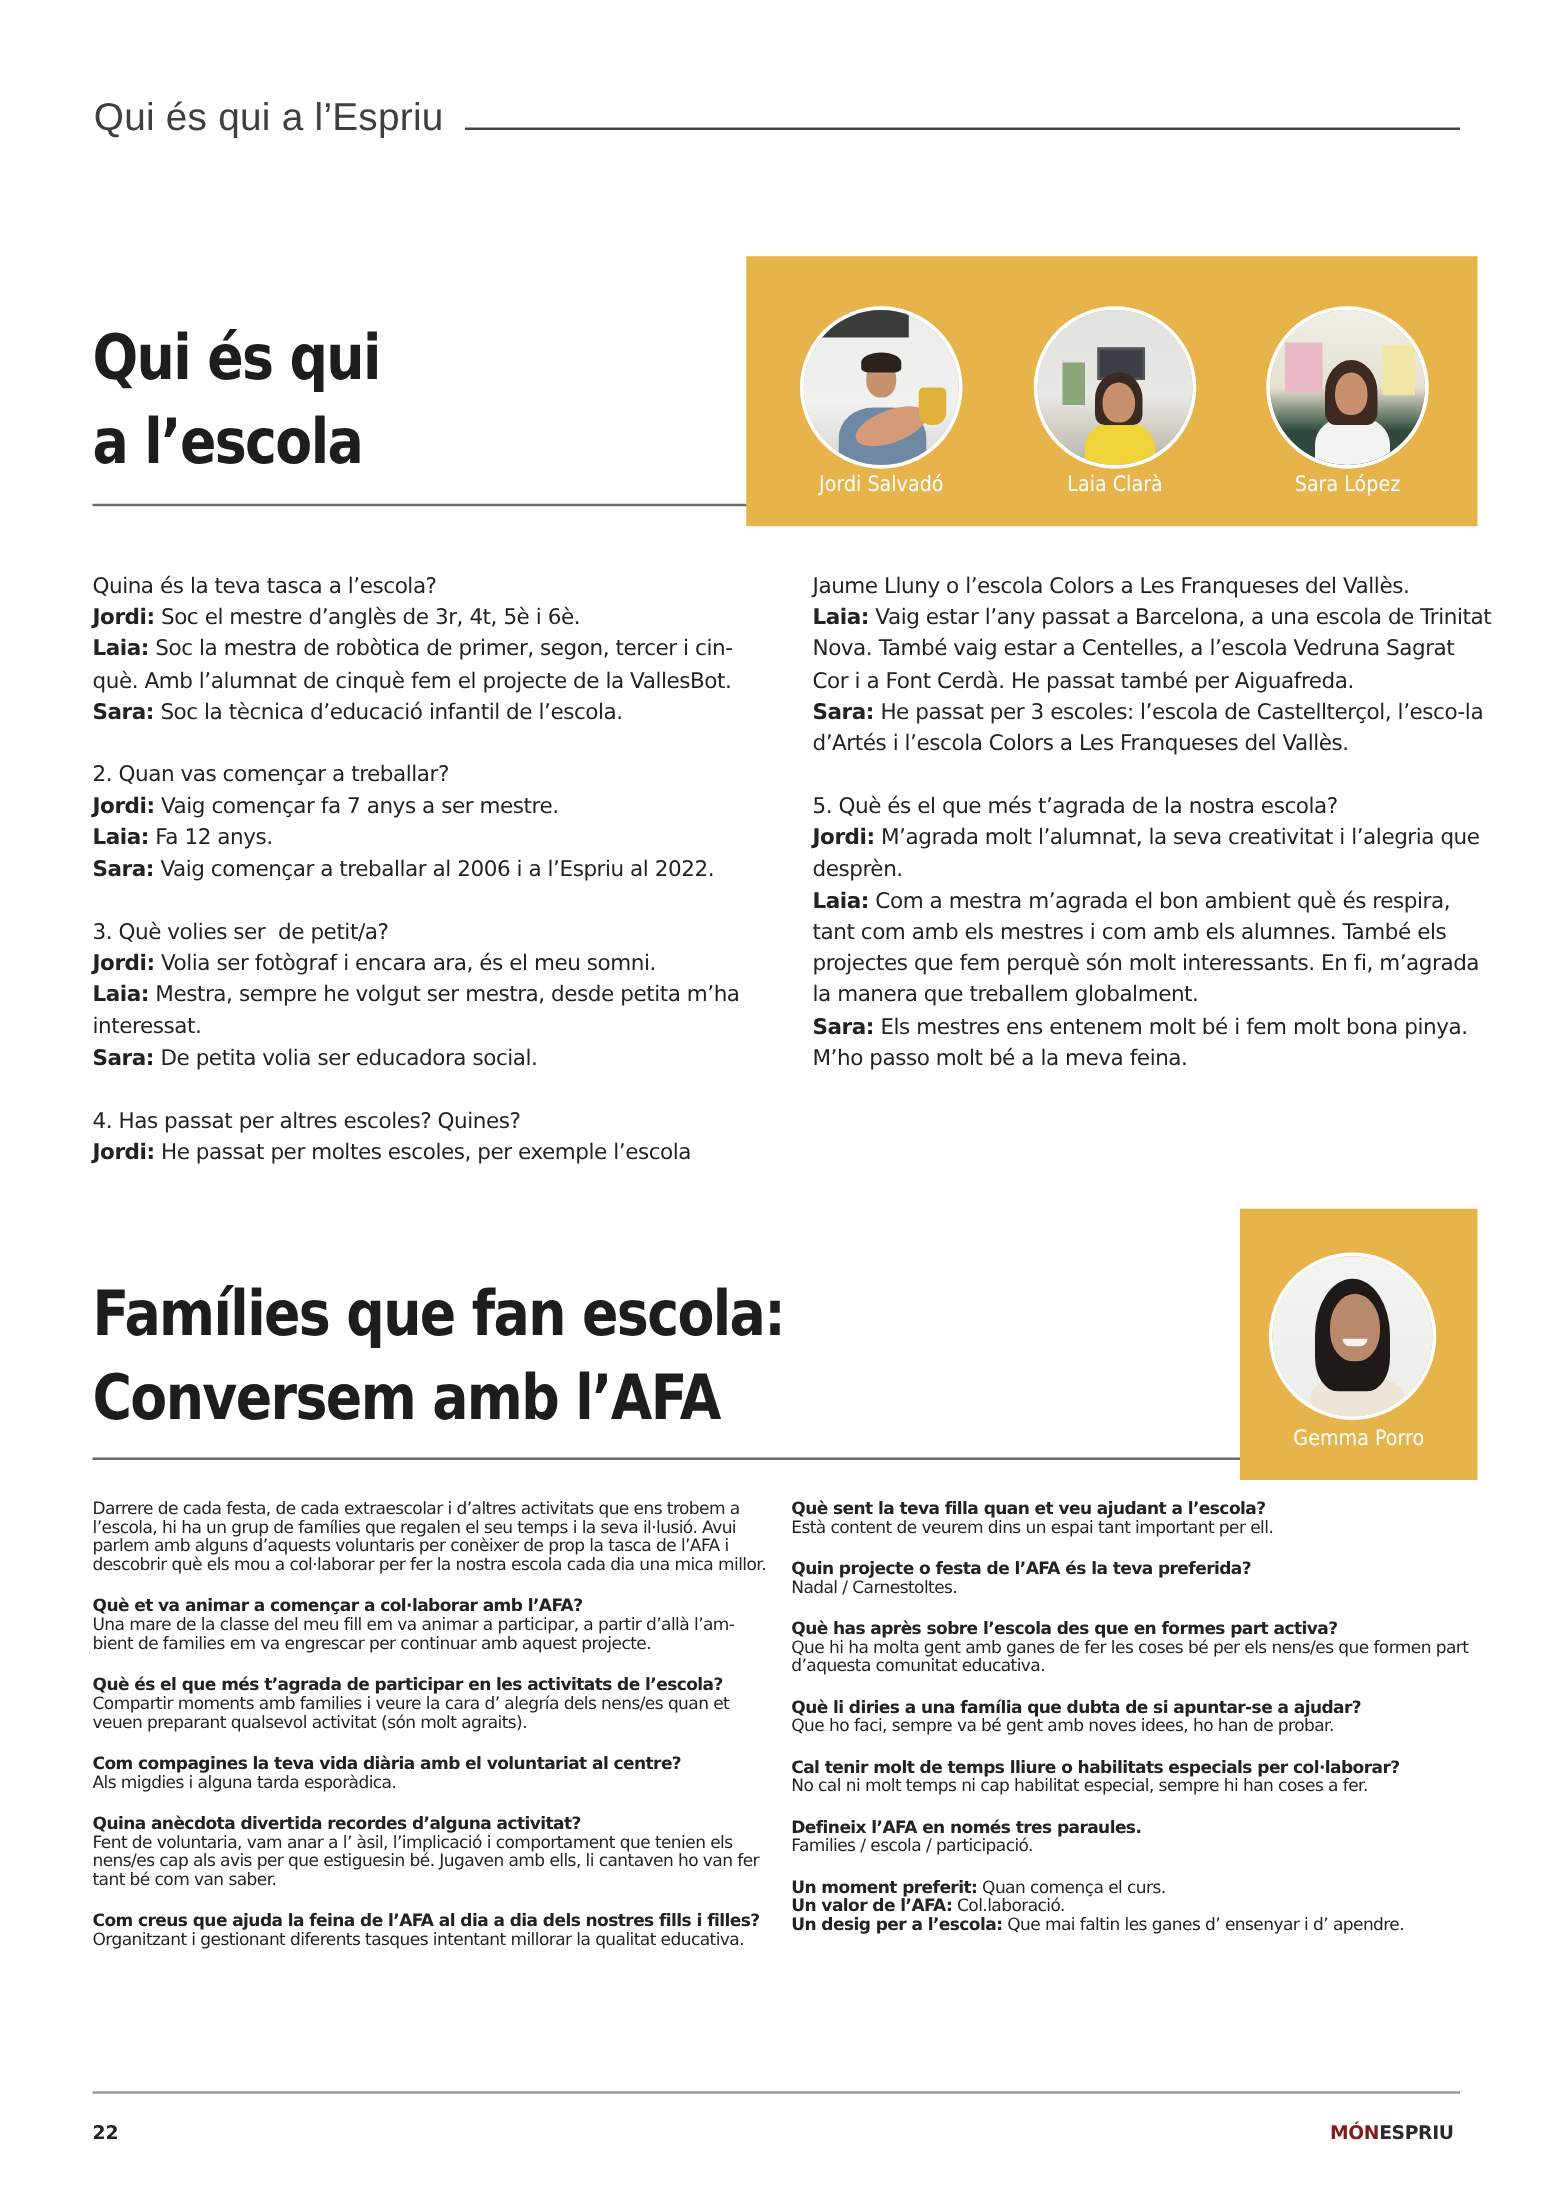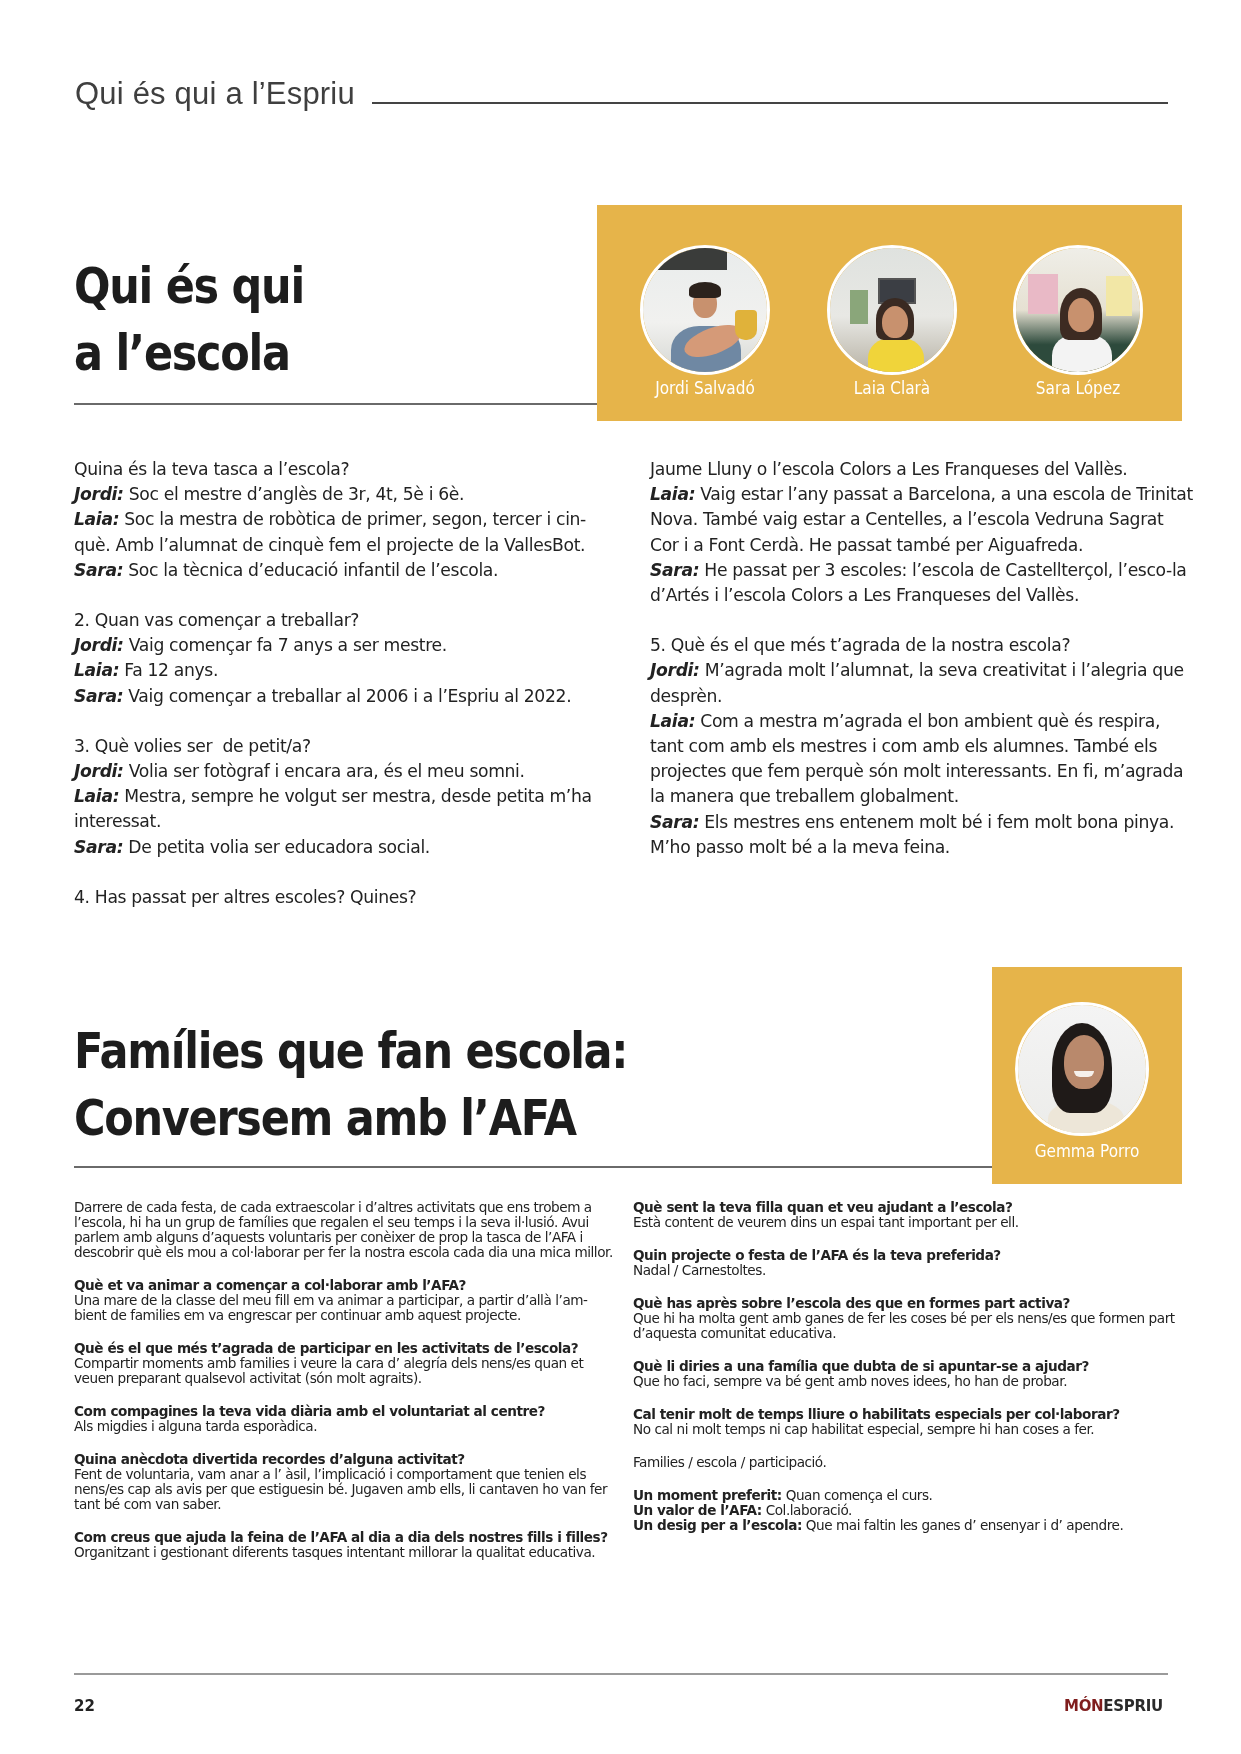--- a/index.html
+++ b/index.html
@@ -25,21 +25,21 @@
   .portrait .face { position: absolute; border-radius: 50% 50% 45% 45%; background: #c8916e; }
   .portrait .hair { position: absolute; border-radius: 50% 50% 20% 20%; }
   .portrait .body { position: absolute; border-radius: 40% 40% 0 0; }
 
   .person-name { position: absolute; font-family: "DejaVu Sans", sans-serif; font-size: 17px; color: #ffffff; text-align: center; white-space: nowrap; transform: scaleX(0.9); transform-origin: center; }
 
   .col { position: absolute; font-family: "DejaVu Sans", sans-serif; }
   .interview { font-size: 17.2px; line-height: 25.2px; letter-spacing: -0.35px; color: #222; }
   .interview .q { font-weight: normal; }
   .interview .gap { height: 25px; }
-  .interview b { font-weight: bold; font-style: italic; }
+  .interview b { font-weight: bold; }
   .col1 { left: 74px; top: 457px; width: 540px; }
   .col2 { left: 650px; top: 457px; width: 545px; }
 
   .afa { font-size: 13.6px; line-height: 15px; letter-spacing: -0.45px; color: #222; }
   .afa .q { font-weight: bold; }
   .afa .gap { height: 18px; }
   .afa b { font-weight: bold; }
   .col3 { left: 74px; top: 1200px; width: 540px; }
   .col4 { left: 633px; top: 1200px; width: 545px; }
 
@@ -103,20 +103,21 @@
   <div><b>Jordi:</b><span> Vaig començar fa 7 anys a ser mestre.</span></div>
   <div><b>Laia:</b><span> Fa 12 anys.</span></div>
   <div><b>Sara:</b><span> Vaig començar a treballar al 2006 i a l’Espriu al 2022.</span></div>
   <div class="gap"></div>
   <div class="q" style="white-space:pre;">3. Què volies ser  de petit/a?</div>
   <div><b>Jordi:</b><span> Volia ser fotògraf i encara ara, és el meu somni.</span></div>
   <div><b>Laia:</b><span> Mestra, sempre he volgut ser mestra, desde petita m’ha interessat.</span></div>
   <div><b>Sara:</b><span> De petita volia ser educadora social.</span></div>
   <div class="gap"></div>
   <div class="q">4. Has passat per altres escoles? Quines?</div>
+  <div><b>Jordi:</b><span> He passat per moltes escoles, per exemple l’escola</span></div>
 </div>
 
 <div class="col col2 interview">
   <div>Jaume Lluny o l’escola Colors a Les Franqueses del Vallès.</div>
   <div><b>Laia:</b><span> Vaig estar l’any passat a Barcelona, a una escola de Trinitat Nova. També vaig estar a Centelles, a l’escola Vedruna Sagrat Cor i a Font Cerdà. He passat també per Aiguafreda.</span></div>
   <div><b>Sara:</b><span> He passat per 3 escoles: l’escola de Castellterçol, l’esco-la d’Artés i l’escola Colors a Les Franqueses del Vallès.</span></div>
   <div class="gap"></div>
   <div class="q">5. Què és el que més t’agrada de la nostra escola?</div>
   <div><b>Jordi:</b><span> M’agrada molt l’alumnat, la seva creativitat i l’alegria que desprèn.</span></div>
   <div><b>Laia:</b><span> Com a mestra m’agrada el bon ambient què és respira, tant com amb els mestres i com amb els alumnes. També els projectes que fem perquè són molt interessants. En fi, m’agrada la manera que treballem globalment.</span></div>
@@ -167,20 +168,21 @@
   <div class="gap"></div>
   <div class="q">Què has après sobre l’escola des que en formes part activa?</div>
   <div>Que hi ha molta gent amb ganes de fer les coses bé per els nens/es que formen part d’aquesta comunitat educativa.</div>
   <div class="gap"></div>
   <div class="q">Què li diries a una família que dubta de si apuntar-se a ajudar?</div>
   <div>Que ho faci, sempre va bé gent amb noves idees, ho han de probar.</div>
   <div class="gap"></div>
   <div class="q">Cal tenir molt de temps lliure o habilitats especials per col·laborar?</div>
   <div>No cal ni molt temps ni cap habilitat especial, sempre hi han coses a fer.</div>
   <div class="gap"></div>
+  <div class="q">Defineix l’AFA en només tres paraules.</div>
   <div>Families / escola / participació.</div>
   <div class="gap"></div>
   <div><b>Un moment preferit:</b><span> Quan comença el curs.</span></div>
   <div><b>Un valor de l’AFA:</b><span> Col.laboració.</span></div>
   <div><b>Un desig per a l’escola:</b><span> Que mai faltin les ganes d’ ensenyar i d’ apendre.</span></div>
 </div>
 
 <div class="footer-rule"></div>
 <div class="page-number">22</div>
 <div class="brand"><span class="mon">MÓN</span><span class="esp">ESPRIU</span></div>

